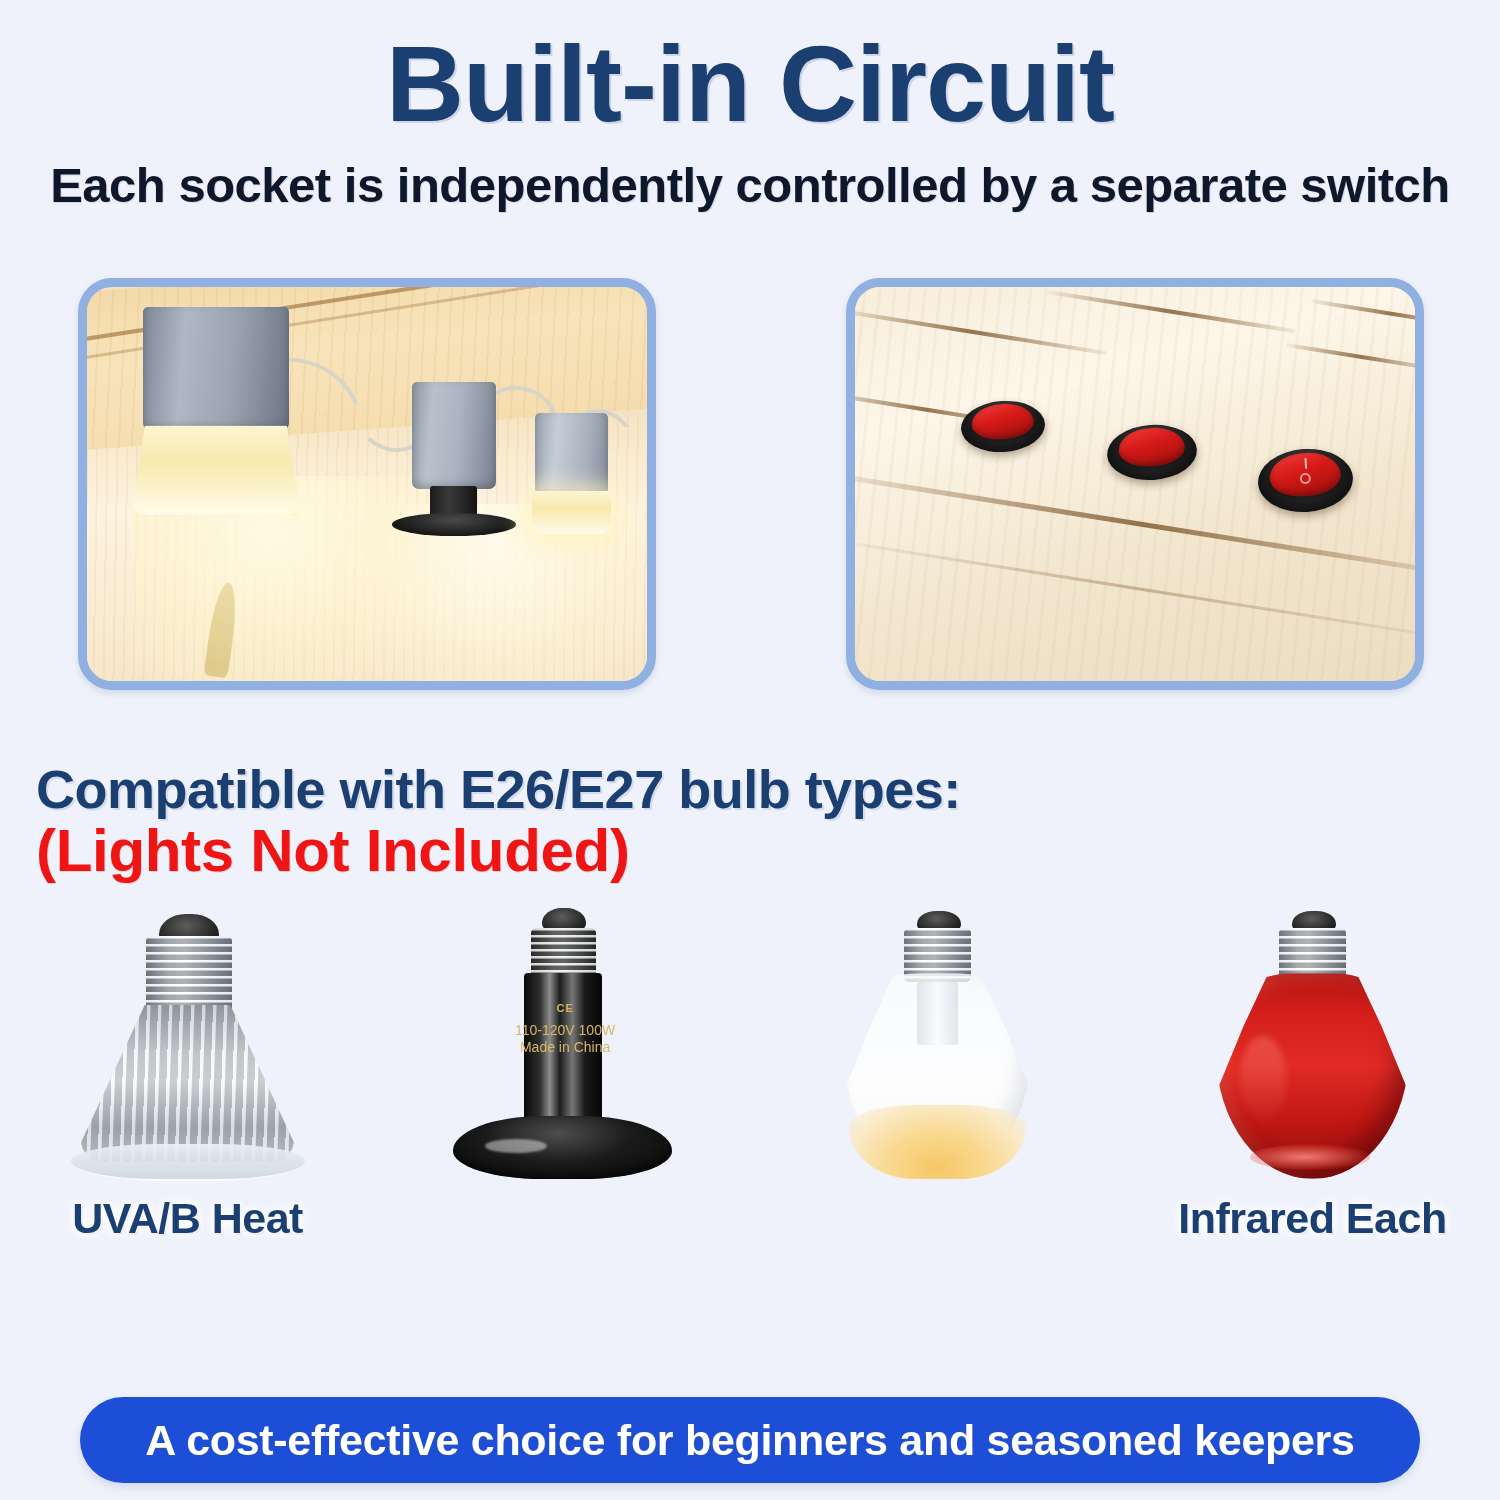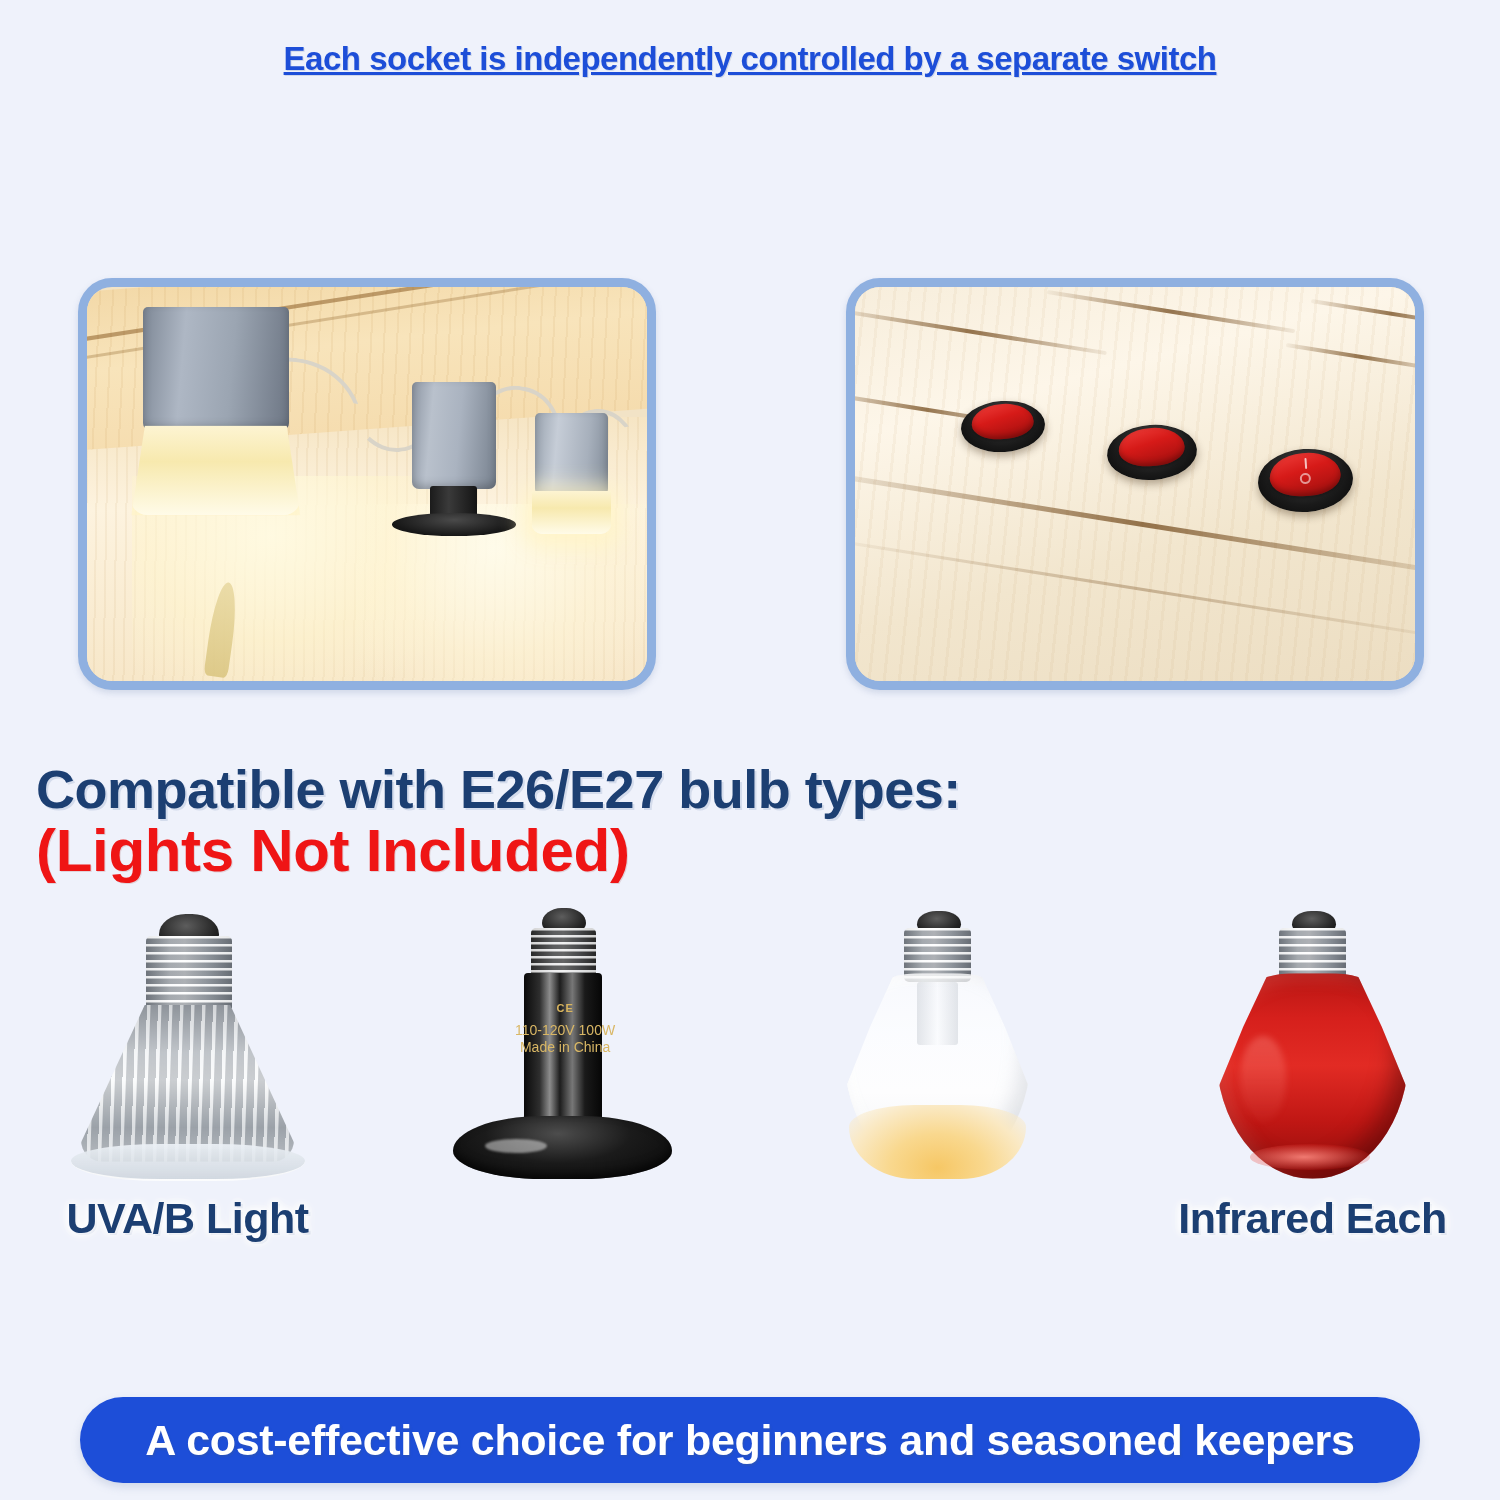--- a/index.html
+++ b/index.html
@@ -19,27 +19,26 @@
   .main-title {
     font-size: 108px;
     font-weight: bold;
     color: #1c3f72;
     letter-spacing: -1px;
     line-height: 1.08;
     text-shadow: 2px 2px 0 rgba(120,140,180,0.28);
   }
 
   .sub-title {
-    font-size: 33px;
+    font-size: 49px;
     font-weight: bold;
-    color: #1d4ed8;
+    color: #0f172a;
     margin-top: 14px;
     letter-spacing: -0.5px;
     text-shadow: 1px 1px 0 rgba(120,140,180,0.25);
-    text-decoration: underline;
   }
 
   
   .photo-row {
     position: absolute;
     top: 278px;
     left: 0;
     width: 1500px;
     height: 415px;
   }
@@ -355,20 +354,21 @@
   .bottom-banner .txt {
     color: #ffffff; font-size: 43px; font-weight: bold;
     letter-spacing: -0.3px;
     text-shadow: 1px 2px 2px rgba(60,90,140,0.35);
   }
 </style>
 </head>
 <body>
 
 <div class="header">
+  <div class="main-title">Built-in Circuit</div>
   <div class="sub-title">Each socket is independently controlled by a separate switch</div>
 </div>
 
 <div class="photo-row">
 
   <div class="photo-frame" id="photo-sockets">
     <div class="photo-inner">
       <div class="wood-back"></div>
       <div class="wall-glow"></div>
       <div class="wall-glow2"></div>
@@ -437,21 +437,21 @@
 
 <div class="bulb-grid">
 
   <div class="bulb-cell">
     <div class="bulb-art" id="bulb-uvab">
       <div class="base-tip"></div>
       <div class="screw-base"></div>
       <div class="cone"></div>
       <div class="rim"></div>
     </div>
-    <div class="bulb-label">UVA/B Light</div>
+    <div class="bulb-label">UVA/B Heat</div>
   </div>
 
   <div class="bulb-cell">
     <div class="bulb-art" id="bulb-che">
       <div class="base-tip"></div>
       <div class="screw-base"></div>
       <div class="stem"></div>
       <div class="ce-mark">CE</div>
       <div class="spec-text">
         <span>110-120V 100W</span><br>

